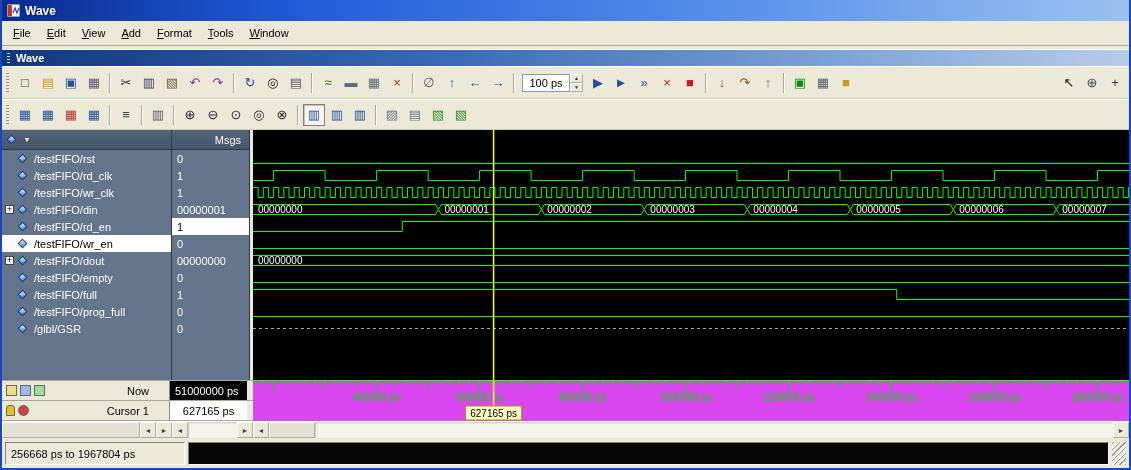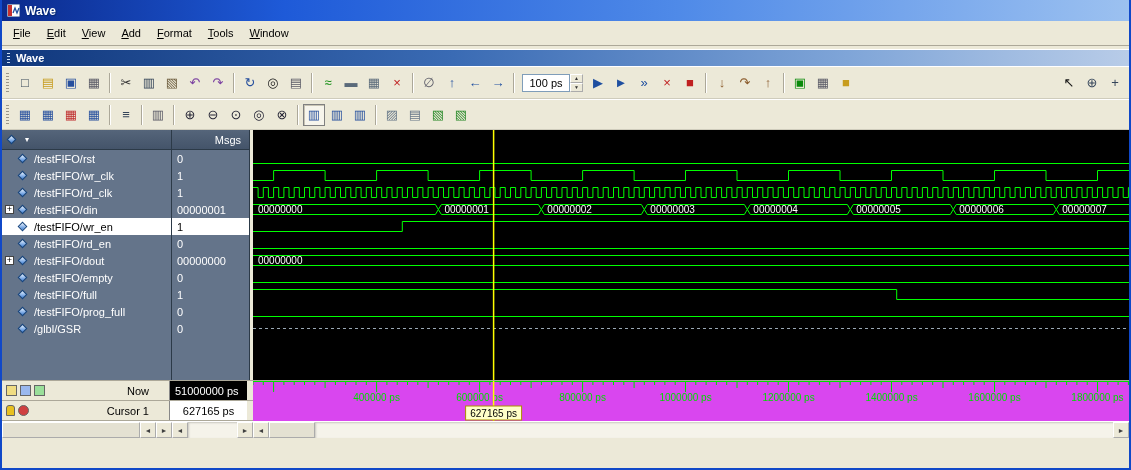--- a/index.html
+++ b/index.html
@@ -319,41 +319,41 @@
       </div>
       <div id="namesBody">
           <div class="srow">
             <span class="expsp"></span>
             <span class="diamond"></span>
             <span>/testFIFO/rst</span>
           </div>
           <div class="srow">
             <span class="expsp"></span>
             <span class="diamond"></span>
+            <span>/testFIFO/rd_clk</span>
+          </div>
+          <div class="srow">
+            <span class="expsp"></span>
+            <span class="diamond"></span>
             <span>/testFIFO/wr_clk</span>
           </div>
           <div class="srow">
-            <span class="expsp"></span>
-            <span class="diamond"></span>
-            <span>/testFIFO/rd_clk</span>
-          </div>
-          <div class="srow">
             <span class="exp">+</span>
             <span class="diamond"></span>
             <span>/testFIFO/din</span>
           </div>
+          <div class="srow">
+            <span class="expsp"></span>
+            <span class="diamond"></span>
+            <span>/testFIFO/rd_en</span>
+          </div>
           <div class="srow sel">
             <span class="expsp"></span>
             <span class="diamond"></span>
             <span>/testFIFO/wr_en</span>
-          </div>
-          <div class="srow">
-            <span class="expsp"></span>
-            <span class="diamond"></span>
-            <span>/testFIFO/rd_en</span>
           </div>
           <div class="srow">
             <span class="exp">+</span>
             <span class="diamond"></span>
             <span>/testFIFO/dout</span>
           </div>
           <div class="srow">
             <span class="expsp"></span>
             <span class="diamond"></span>
             <span>/testFIFO/empty</span>
@@ -595,14 +595,19 @@
       <button class="sbbtn">►</button>
     </div>
     <div class="sb" style="flex:1">
       <button class="sbbtn">◄</button>
       <div class="sbthumb" style="width:46px;flex:0 0 46px;"></div>
       <div class="sbtrack"></div>
       <button class="sbbtn">►</button>
     </div>
   </div>
 
+  <div class="statusbar">
+    <div class="stfield">256668 ps to 1967804 ps</div>
+    <div class="stdark"></div>
+    <div class="stgrip"></div>
+  </div>
 
 </div>
 
 </body></html>

